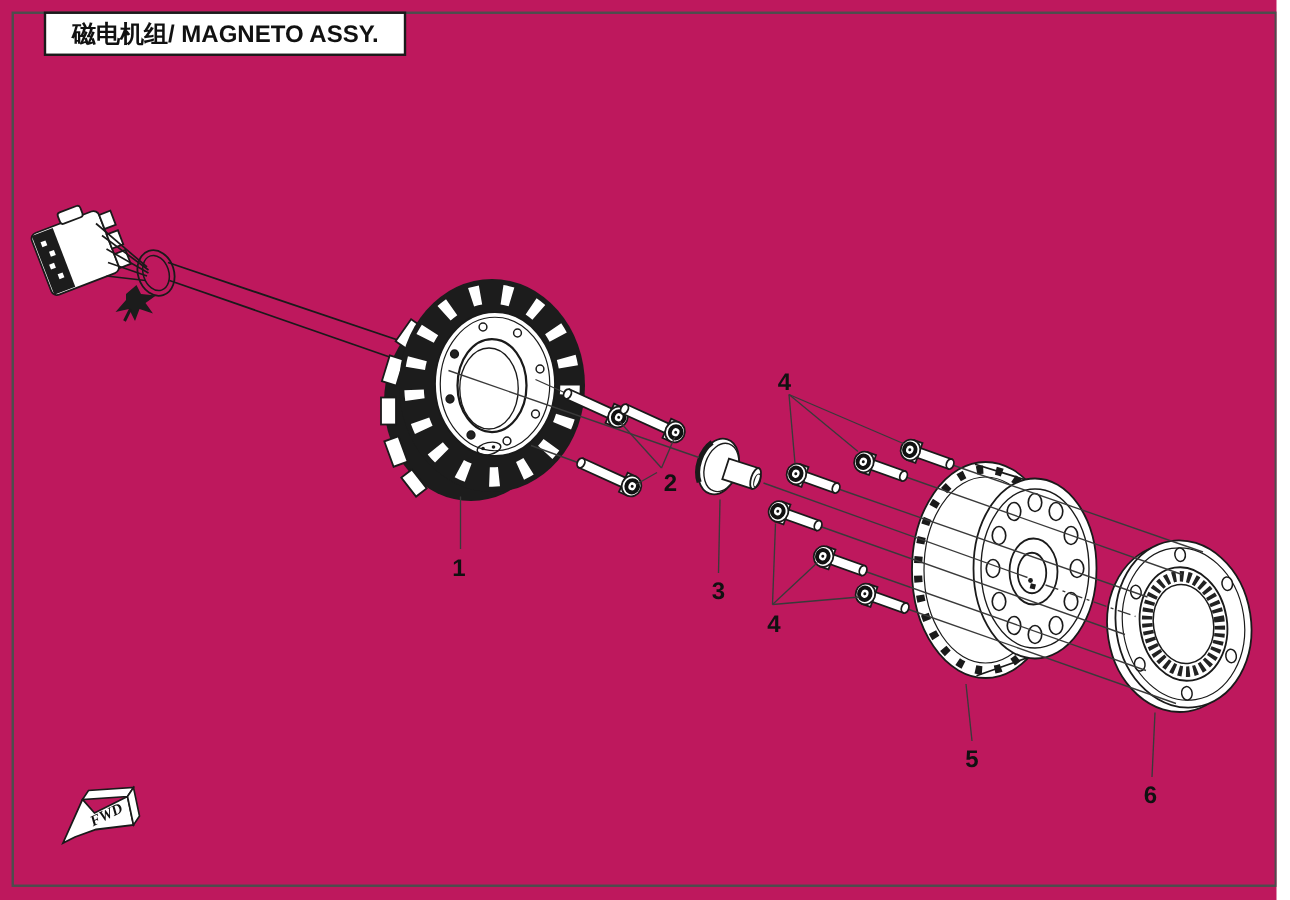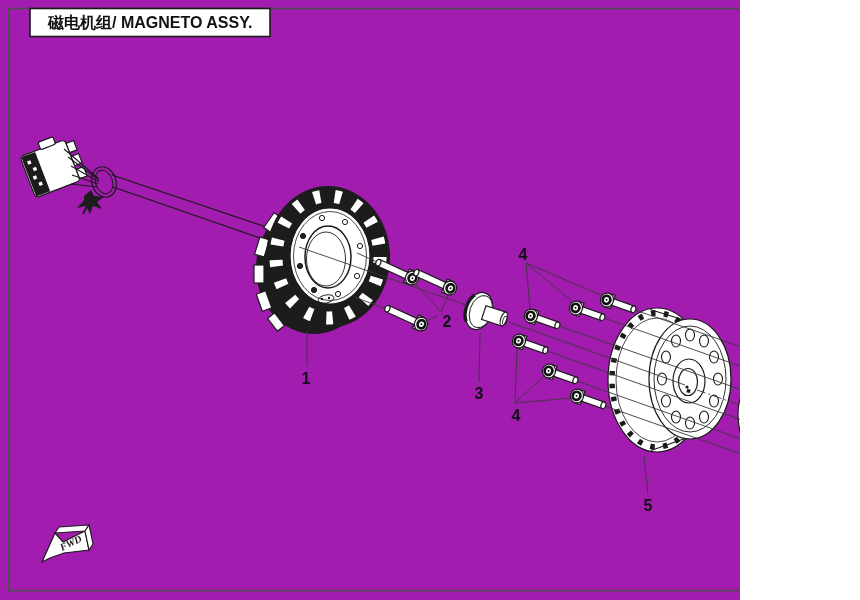--- a/index.html
+++ b/index.html
@@ -1,16 +1,16 @@
 <!DOCTYPE html>
 <html><head>
 <meta charset="utf-8">
 <style>
   html,body{margin:0;padding:0;background:#ffffff;}
-  .canvas{position:relative;width:740px;height:600px;background:#a21caf;overflow:hidden;
+  .canvas{position:relative;width:851px;height:600px;background:#be185d;overflow:hidden;
           font-family:"Liberation Sans", sans-serif;}
   svg{display:block;}
   .ln{stroke:#1a1a1a;fill:none;stroke-width:1.2;}
   .fw{fill:#ffffff;stroke:#1a1a1a;stroke-width:1.2;}
   .fd{fill:#1c1c1c;stroke:none;}
   .thin{stroke:#3a3a3a;stroke-width:0.9;fill:none;}
   .callout{font:bold 16px "Liberation Sans",sans-serif;fill:#111;text-anchor:middle;}
   .title-t{font:bold 16px "Liberation Sans",sans-serif;fill:#111;}
   .fwd-t{font:bold italic 10px "Liberation Serif",serif;fill:#111;}
 </style>

